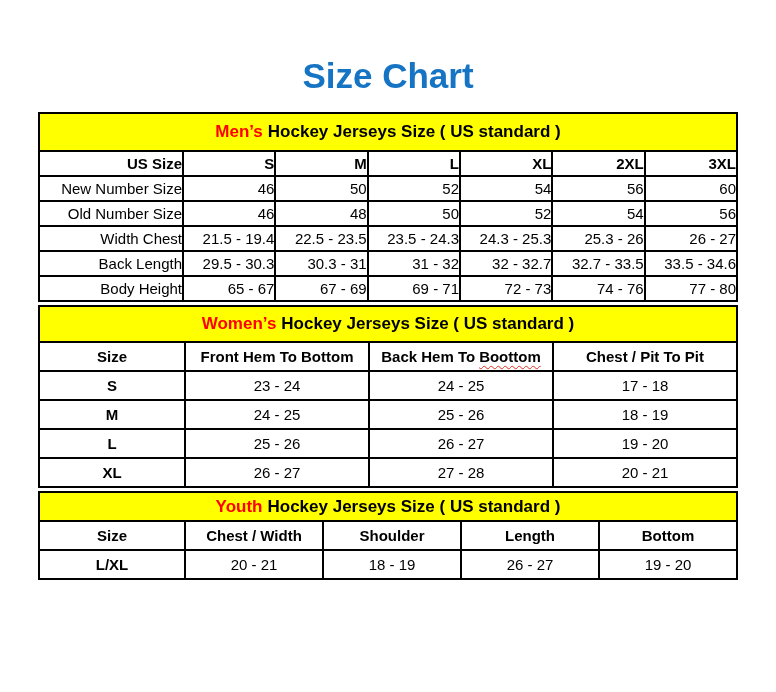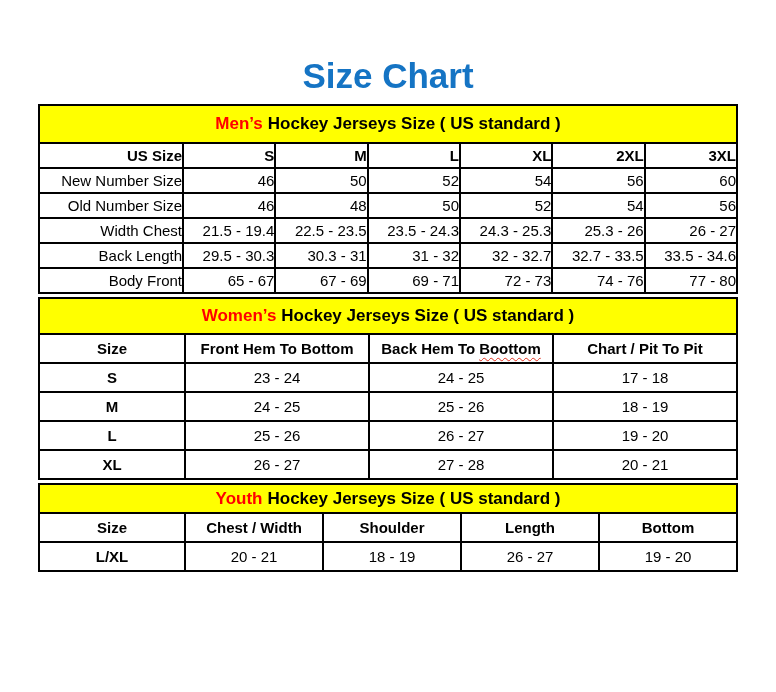--- a/index.html
+++ b/index.html
@@ -17,21 +17,21 @@
   .page-title {
     margin: 56px 0 0 0;
     text-align: center;
     font-size: 35px;
     font-weight: bold;
     color: #1574c4;
     line-height: 1.15;
   }
   .chart-wrap {
     width: 700px;
-    margin: 8px auto 0 auto;
+    margin: 16px auto 0 auto;
   }
   table.size-table {
     border-collapse: collapse;
     table-layout: fixed;
     width: 700px;
   }
   table.size-table + table.size-table {
     margin-top: 3px;
   }
   th, td {
@@ -131,21 +131,21 @@
       <tr class="data-row">
         <td class="row-label">Back Length</td>
         <td class="value-cell">29.5 - 30.3</td>
         <td class="value-cell">30.3 - 31</td>
         <td class="value-cell">31 - 32</td>
         <td class="value-cell">32 - 32.7</td>
         <td class="value-cell">32.7 - 33.5</td>
         <td class="value-cell">33.5 - 34.6</td>
       </tr>
       <tr class="data-row">
-        <td class="row-label">Body Front</td>
+        <td class="row-label">Body Height</td>
         <td class="value-cell">65 - 67</td>
         <td class="value-cell">67 - 69</td>
         <td class="value-cell">69 - 71</td>
         <td class="value-cell">72 - 73</td>
         <td class="value-cell">74 - 76</td>
         <td class="value-cell">77 - 80</td>
       </tr>
     </tbody>
       </table>
 
@@ -161,21 +161,21 @@
         <th colspan="4" class="band-cell">
           <span class="accent">Women’s</span><span class="rest">Hockey Jerseys Size ( US standard )</span>
         </th>
       </tr>
       <tr class="head-row">
         <th>Size</th>
         <th>Front Hem To Bottom</th>
         <th>
           <span>Back Hem To</span><span class="typo">Boottom</span>
         </th>
-        <th>Chart / Pit To Pit</th>
+        <th>Chest / Pit To Pit</th>
       </tr>
       <tr class="data-row">
         <th class="row-label">S</th>
         <td class="value-cell">23 - 24</td>
         <td class="value-cell">24 - 25</td>
         <td class="value-cell">17 - 18</td>
       </tr>
       <tr class="data-row">
         <th class="row-label">M</th>
         <td class="value-cell">24 - 25</td>

